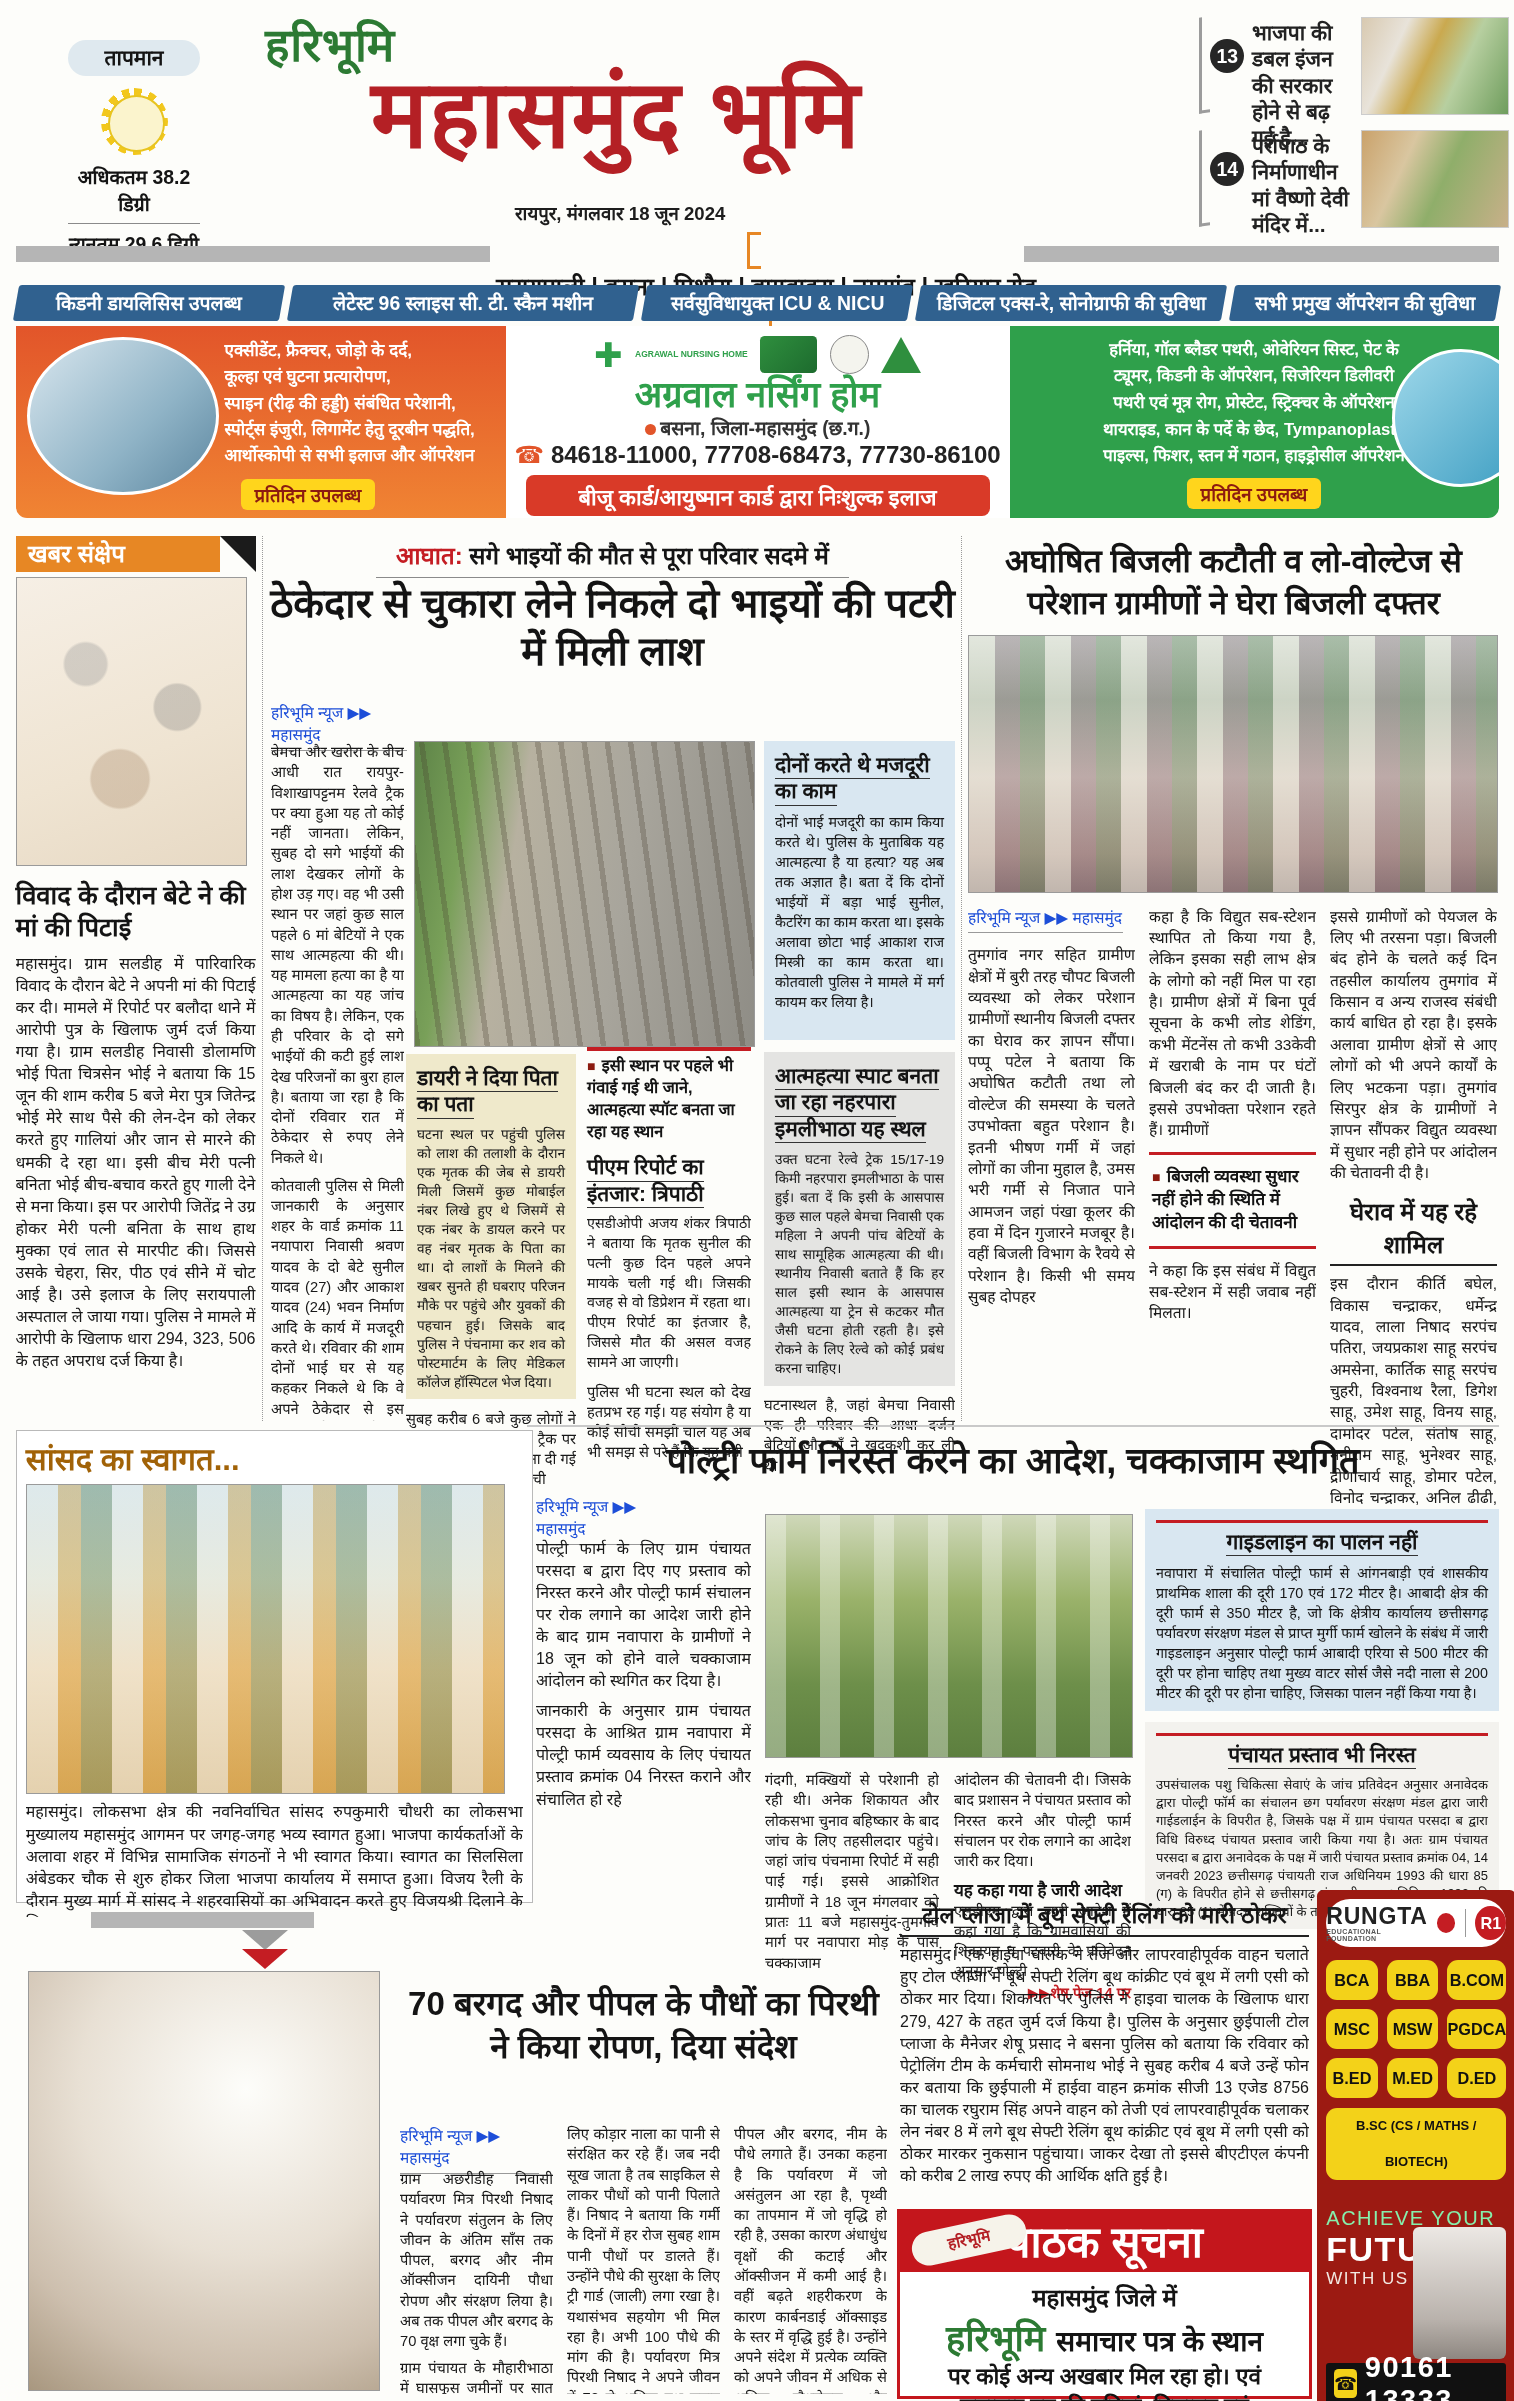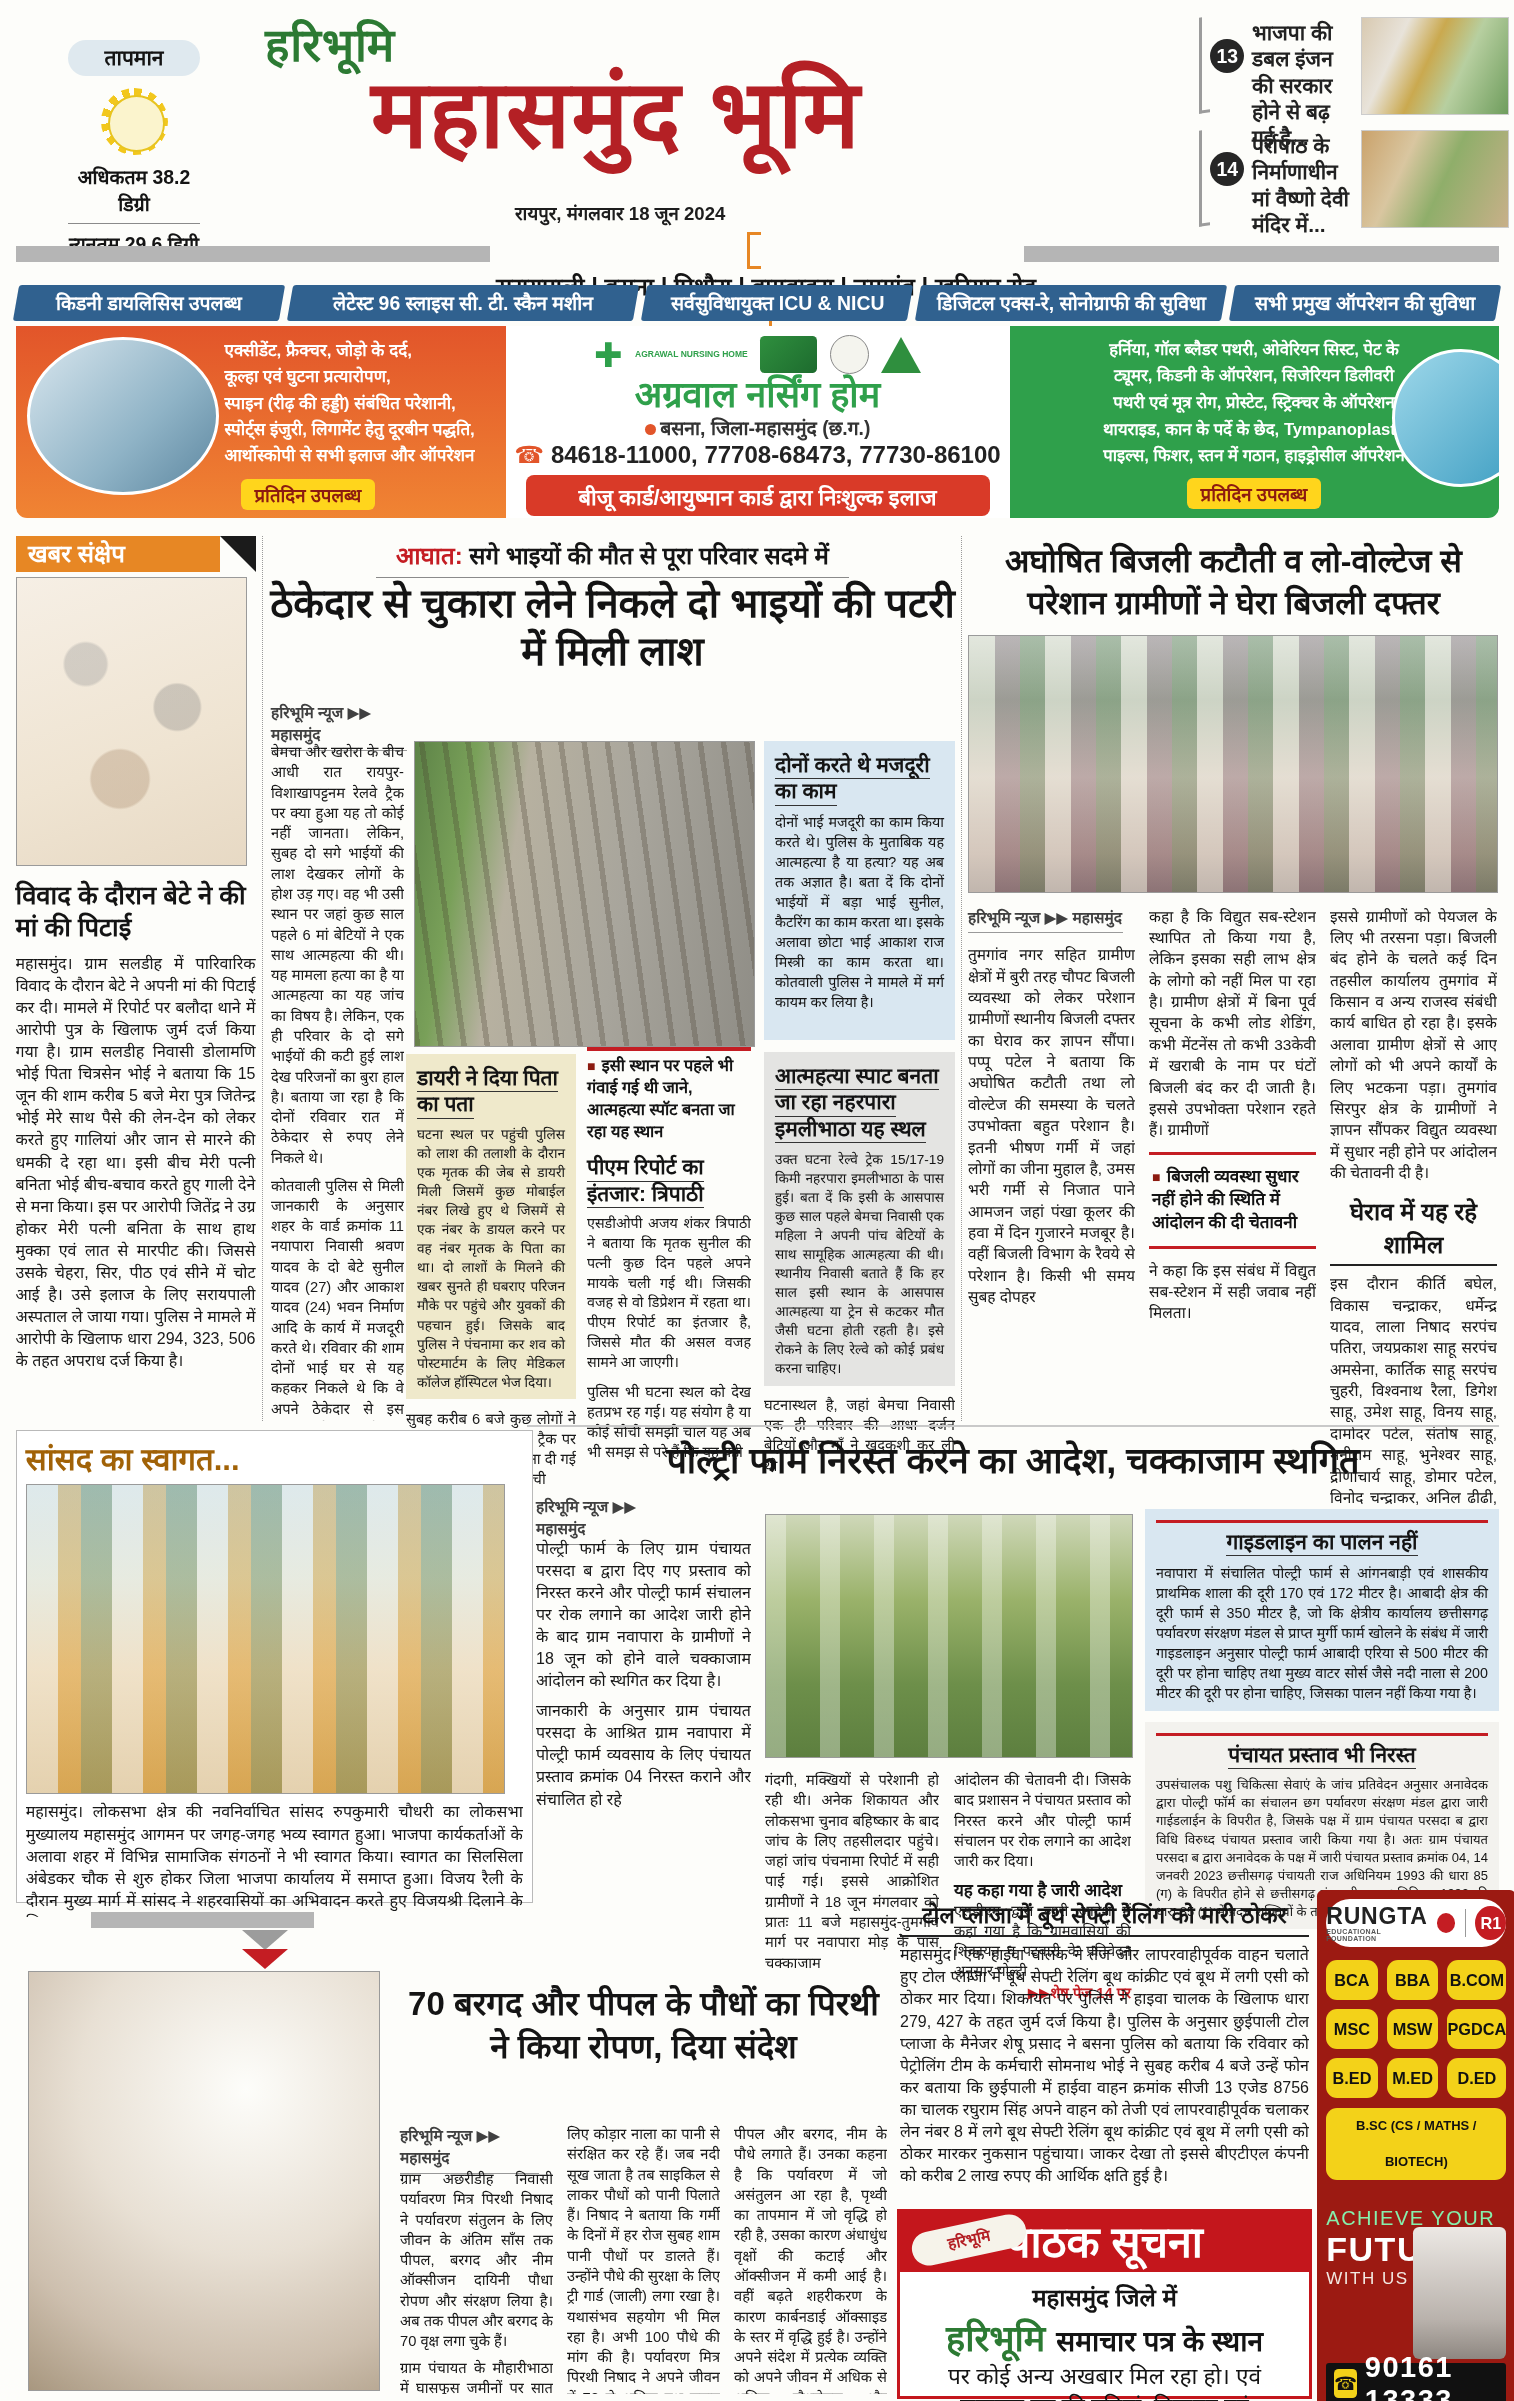--- a/index.html
+++ b/index.html
@@ -60,21 +60,21 @@
   .nh-free{background:#d93a28;color:#fff;font-size:22px;font-weight:bold;border-radius:8px;
            margin:6.2px 20px 0 20px;padding:5.4px 0;}
   .ad-right{flex:1;background:#2fa04b;position:relative;color:#fff;text-align:center;}
   .ad-right .lines{font-size:16.7px;font-weight:bold;line-height:1.6;margin-top:11px;}
   .ad-right-photo{position:absolute;right:-31px;top:23px;width:132px;height:132px;border-radius:50%;
                   background:linear-gradient(135deg,#9fd8ea,#3e9ec2);border:3.9px solid #fff;}
   
   .kicker{font-size:24px;font-weight:bold;display:inline-block;border-bottom:1.5px solid #8a8a8a;padding:0 20px 6.2px 20px;}
   .kicker .tag{color:#c41d23;}
   .headline-xl{font-size:40px;font-weight:bold;text-align:center;line-height:1.2;color:#131313;}
-  .byline{font-size:15.5px;font-weight:bold;color:#404040;border-bottom:0.8px solid #999;padding-bottom:4.6px;}
+  .byline{font-size:15.5px;font-weight:normal;color:#1d4ed8;border-bottom:0.8px solid #999;padding-bottom:4.6px;}
   .boxtitle{font-size:21px;font-weight:bold;line-height:1.25;}
   .boxtitle span{border-bottom:1.5px solid #333;padding-bottom:2.3px;}
   .photo{border:0.8px solid #9a9a9a;}
   .ph-rail{background:
      repeating-linear-gradient(82deg,rgba(70,60,45,.28) 0 5.4px,rgba(0,0,0,0) 5.4px 23px),
      linear-gradient(100deg,#5d8347 0%,#79a059 16%,#b7b1a0 30%,#a8a59c 60%,#8f8d86 100%);}
   .ph-power{background:
      repeating-linear-gradient(90deg,rgba(255,255,255,.45) 0 26px,rgba(135,95,150,.25) 26px 51px,rgba(70,125,95,.25) 51px 76px),
      linear-gradient(180deg,#cbd3c2 0%,#a3b095 25%,#cfc3ae 55%,#b29a86 85%,#8e7a6b 100%);}
   .ph-welcome{background:
@@ -109,21 +109,21 @@
   .toll-h{font-size:22.5px;font-weight:bold;border-bottom:2.3px solid #222;padding-bottom:4.6px;text-align:center;}
   .pathak{border:3.1px solid #c4161c;background:#fff;}
   .pathak-head{background:#c4161c;height:60px;position:relative;color:#fff;text-align:center;}
   .pathak-head .t{font-size:43px;font-weight:bold;line-height:60px;}
   .news-roll{position:absolute;left:11px;top:11px;width:116px;height:34px;background:#f6f3ea;border-radius:17px;
              transform:rotate(-12deg);color:#b42025;font-size:15.5px;font-weight:bold;text-align:center;line-height:34px;}
   .pathak-body{text-align:center;padding-top:7.7px;}
   .pathak-l1{font-size:24px;font-weight:bold;}
   .pathak-brand{color:#2c7a33;font-size:36px;font-weight:bold;margin-right:11px;}
   .pathak-l2{font-size:28px;font-weight:bold;}
-  .pathak-sm{font-size:22.5px;font-weight:normal;line-height:1.35;}
+  .pathak-sm{font-size:22.5px;font-weight:bold;line-height:1.35;}
   .rungta{background:#9c1a12;border-radius:6.2px;padding:9.3px;}
   .rungta-pill{background:#fff;border-radius:26px;height:48px;display:flex;align-items:center;justify-content:center;gap:9.3px;}
   .rungta-brand{font-size:23px;font-weight:bold;letter-spacing:0.8px;color:#222;line-height:1;}
   .rungta-sub{font-size:7px;font-weight:bold;color:#555;letter-spacing:0.4px;}
   .rungta-man{width:20px;height:20px;border-radius:50%;background:#c41d23;}
   .rungta-div{width:1.5px;height:28px;background:#999;}
   .rungta-badge{width:34px;height:34px;border-radius:50%;background:#c41d23;color:#fff;font-size:16.3px;font-weight:bold;
                 text-align:center;line-height:34px;}
   .course-grid{display:grid;grid-template-columns:repeat(3,1fr);gap:9.3px;margin-top:12.4px;}
   .course{background:#f3d219;border-radius:11px;color:#111;font-size:16.3px;font-weight:bold;text-align:center;line-height:40px;}

